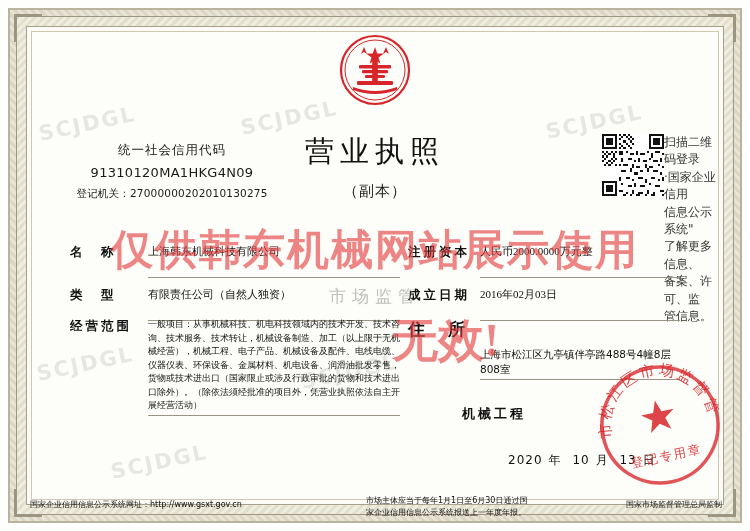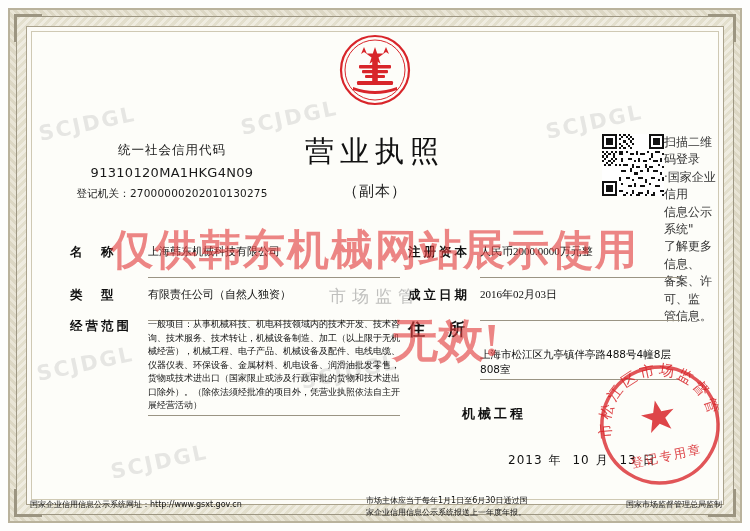--- a/index.html
+++ b/index.html
@@ -366,21 +366,21 @@
     <div class="val">一般项目：从事机械科技、机电科技领域内的技术开发、技术咨询、技术服务、技术转让，机械设备制造、加工（以上限于无机械经营），机械工程、电子产品、机械设备及配件、电线电缆、仪器仪表、环保设备、金属材料、机电设备、润滑油批发零售，货物或技术进出口（国家限止或涉及行政审批的货物和技术进出口除外）。（除依法须经批准的项目外，凭营业执照依法自主开展经营活动）</div>
   </div>
 
   <div class="addr">
     <div class="lab">住　所</div>
     <div class="val">上海市松江区九亭镇伴亭路488号4幢8层808室</div>
   </div>
 
   <div class="registry">机械工程</div>
   <div class="date-line">
-    <span>2013</span><span>年</span>
+    <span>2020</span><span>年</span>
     <span>10</span><span>月</span>
     <span>13</span><span>日</span>
   </div>
 
   <div class="seal">
     <svg viewBox="0 0 136 136" width="136" height="136">
       <defs>
         <path id="sealArc" d="M 18,68 A 50,50 0 1 1 118,68" fill="none"></path>
       </defs>
       <circle cx="68" cy="68" r="58" fill="none" stroke="#d8252a" stroke-width="3.5" opacity="0.78"></circle>

